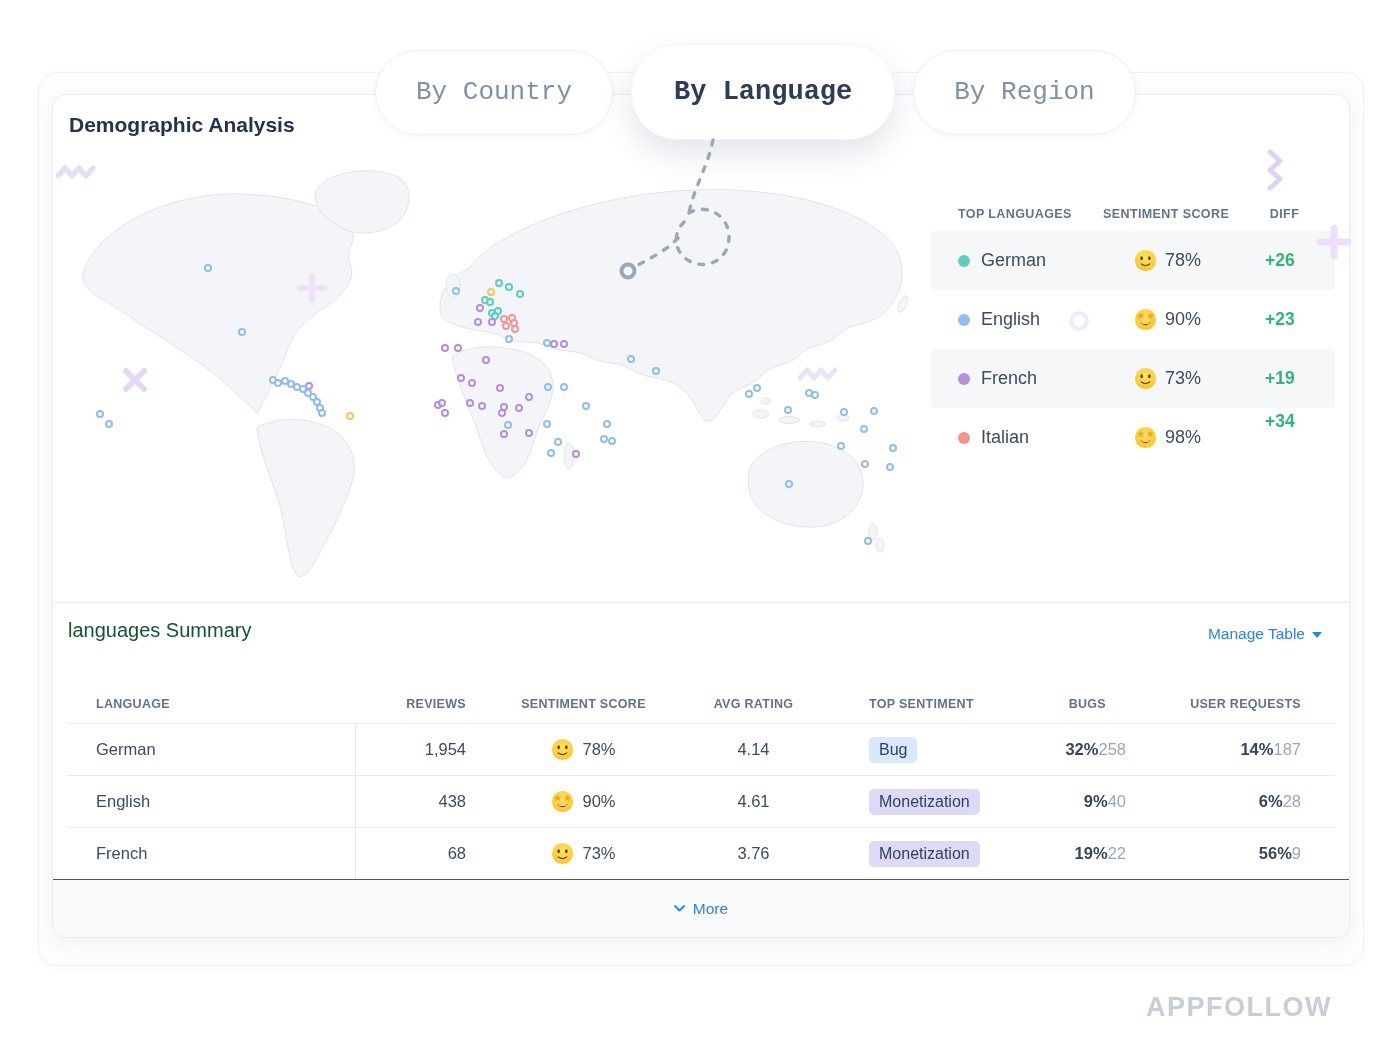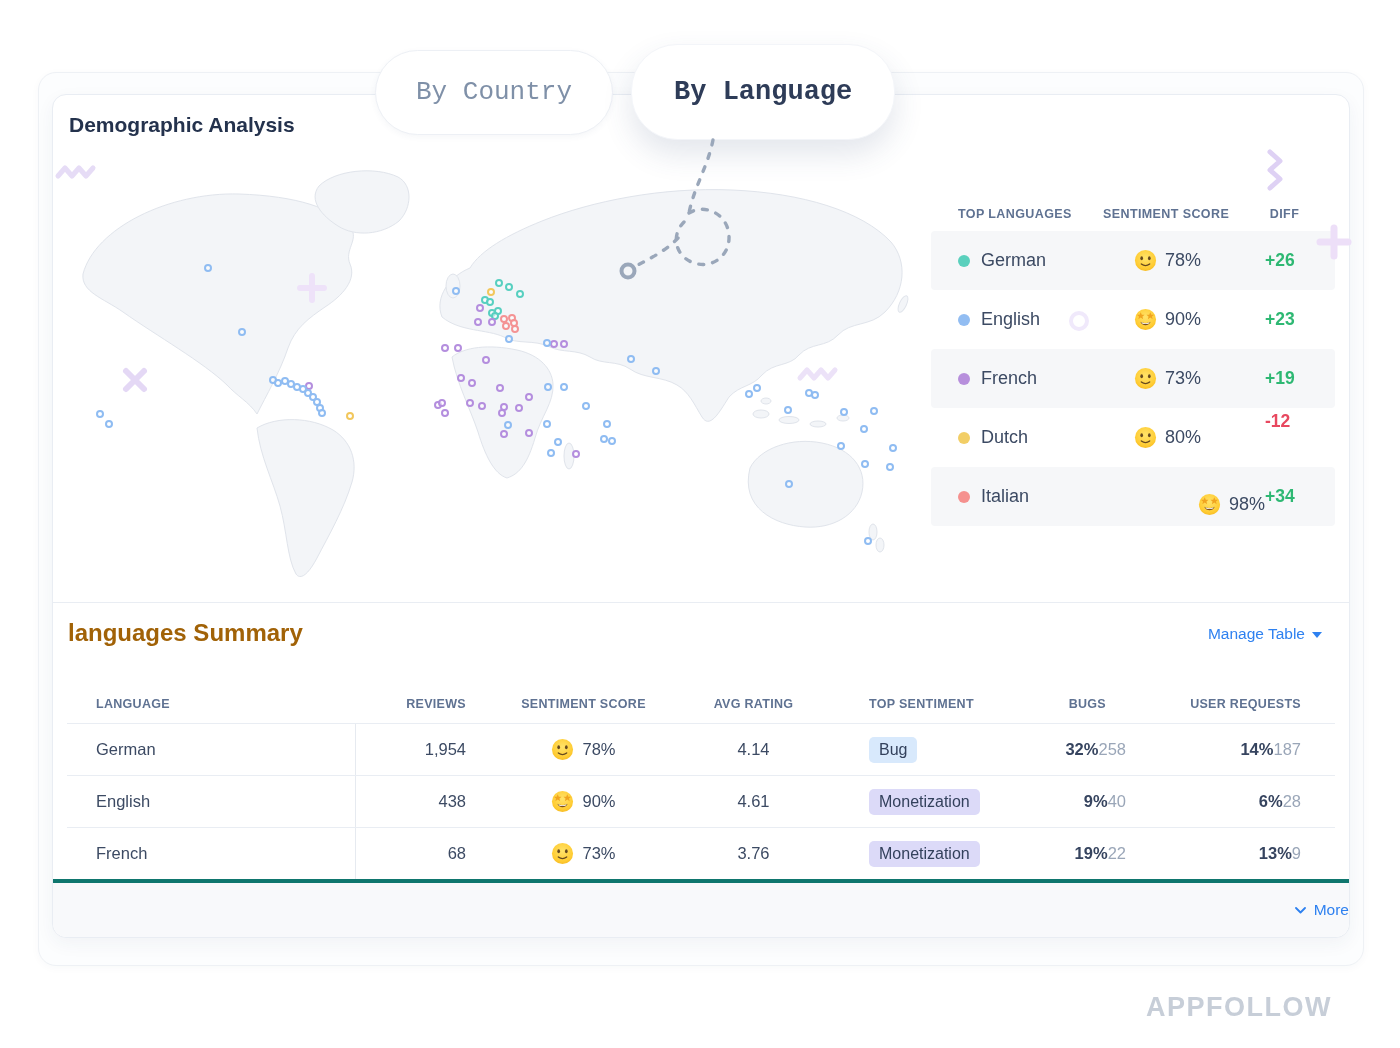--- a/index.html
+++ b/index.html
@@ -44,21 +44,21 @@
   .lr-dot { width:12px; height:12px; border-radius:50%; flex:0 0 auto; }
   .lr-sent { display:flex; align-items:center; gap:8px; font-size:18px; color:#3c4a63; }
   .lr-diff { text-align:left; padding-right:28px; font-size:17.5px; font-weight:600; }
   .diff-up { color:#2eb873; } .diff-down { color:#e8485f; }
   #legend-rows .legend-row:nth-child(4) .lr-diff { transform:translateY(-16px); }
   #legend-rows .legend-row:nth-child(5) .lr-sent { transform:translateY(8px);justify-content:flex-end; }
 
   .h-divider { position:absolute; left:0; top:507px; width:100%; height:1px; background:#e9edf3; }
 
   
-  .summary-title { position:absolute; left:15px; top:524px; font-size:24px; font-weight:700; color:#a16207; }
+  .summary-title { position:absolute; left:15px; top:524px; font-size:20px; font-weight:400; color:#14532d; }
   .manage { position:absolute; right:27px; top:530px; display:flex; align-items:center; gap:7px;
             background:none; border:none; color:#2e81f0; font-size:15.5px; font-family:inherit; cursor:pointer; }
   .caret { width:0; height:0; border-left:5px solid transparent; border-right:5px solid transparent; border-top:6px solid #2e81f0; margin-top:2px; }
 
   .table { position:absolute; left:14px; top:596px; width:1268px; }
   .thead, .t-row { display:grid; grid-template-columns:289px 110px 195px 145px 185px 145px 199px; align-items:center; }
   .thead { height:26px; margin-bottom:6px; font-size:12.5px; font-weight:700; color:#5f7292; letter-spacing:.3px; }
   .t-row { height:52px; border-top:1px solid #e9edf3; font-size:16.5px; color:#3c4a63; }
   .c1 { padding-left:29px; }
   .t-row .c1 { border-right:1px solid #e6eaf0; align-self:stretch; display:flex; align-items:center; }
@@ -71,22 +71,22 @@
   .thead .c6 { padding-right:30px; }
   .c7 { text-align:right; padding-right:34px; }
   .badge { display:inline-block; padding:4px 10px; border-radius:5px; font-size:16px; color:#33415c; }
   .badge-bug { background:#d8e9fc; }
   .badge-monetization { background:#dcdaf8; }
   .pct { font-weight:600; color:#36445f; }
   .cnt { color:#9aa6b8; margin-left:0; }
 
   
   .footer { position:absolute; left:0; bottom:0; width:100%; height:58px; background:#f8f9fb;
-            border-top:4px solid #0f766e; border-radius:0 0 14px 14px;
-            display:flex; align-items:center; justify-content:flex-end; }
+            border-top:1px solid #0f766e; border-radius:0 0 14px 14px;
+            display:flex; align-items:center; justify-content:center; }
   .more { display:flex; align-items:center; gap:8px; background:none; border:none;
           color:#2e81f0; font-size:15.5px; font-family:inherit; cursor:pointer; }
 
   .emoji { width:23px; height:23px; flex:0 0 auto; }
 
   .watermark { position:absolute; left:1146px; top:992px; font-size:27px; font-weight:800;
                letter-spacing:1.5px; color:#c7ced8; }
 
   .decor-overlay { position:absolute; left:0; top:0; width:1400px; height:1048px;
                    pointer-events:none; z-index:40; }
@@ -260,30 +260,20 @@
             <span class="lr-lang"><span class="lr-dot" style="background:#b78fdc"></span>French</span>
             <span class="lr-sent">
               <svg class="emoji">
                 <use href="#em-slightly-smiling"></use>
               </svg>
               <span>73%</span>
             </span>
             <span class="lr-diff diff-up">+19</span>
           </div>
           <div class="legend-row">
-            <span class="lr-lang"><span class="lr-dot" style="background:#f2ce66"></span>Dutch</span>
-            <span class="lr-sent">
-              <svg class="emoji">
-                <use href="#em-slightly-smiling"></use>
-              </svg>
-              <span>80%</span>
-            </span>
-            <span class="lr-diff diff-down">-12</span>
-          </div>
-          <div class="legend-row">
             <span class="lr-lang"><span class="lr-dot" style="background:#f5918f"></span>Italian</span>
             <span class="lr-sent">
               <svg class="emoji">
                 <use href="#em-star-struck"></use>
               </svg>
               <span>98%</span>
             </span>
             <span class="lr-diff diff-up">+34</span>
           </div>
         </div>
@@ -341,38 +331,39 @@
             <span class="c2">68</span>
             <span class="c3">
               <svg class="emoji">
                 <use href="#em-slightly-smiling"></use>
               </svg>
               <span>73%</span>
             </span>
             <span class="c4">3.76</span>
             <span class="c5"><span class="badge badge-monetization">Monetization</span></span>
             <span class="c6"><span class="pct">19%</span><span class="cnt">22</span></span>
-            <span class="c7"><span class="pct">13%</span><span class="cnt">9</span></span>
+            <span class="c7"><span class="pct">56%</span><span class="cnt">9</span></span>
           </div>
         </div>
     </div>
 
     <div class="footer">
       <button class="more">
         <svg width="11" height="7" viewBox="0 0 11 7">
           <polyline points="1,1 5.5,5.5 10,1" fill="none" stroke="#2e81f0" stroke-width="1.8" stroke-linecap="round" stroke-linejoin="round"></polyline>
         </svg>
         <span>More</span>
       </button>
     </div>
   </div>
 
   <div class="tabs" id="tabs">
       <button class="tab">By Country</button>
       <button class="tab active">By Language</button>
+      <button class="tab">By Region</button>
     </div>
 </div>
 
 <div class="watermark">APPFOLLOW</div>
 
 <svg class="decor-overlay" viewBox="0 0 1400 1048">
   <g fill="none" stroke-linecap="round" stroke-linejoin="round">
     <path d="M58 176 l7 -8 l7 8 l7 -8 l7 8 l7 -8" stroke="#e6dcf6" stroke-width="5"></path>
     <path d="M300 288 H324 M312 276 V300" stroke="#eee2f9" stroke-width="6"></path>
     <path d="M126 371 L144 389 M144 371 L126 389" stroke="#e4d8f5" stroke-width="6"></path>

